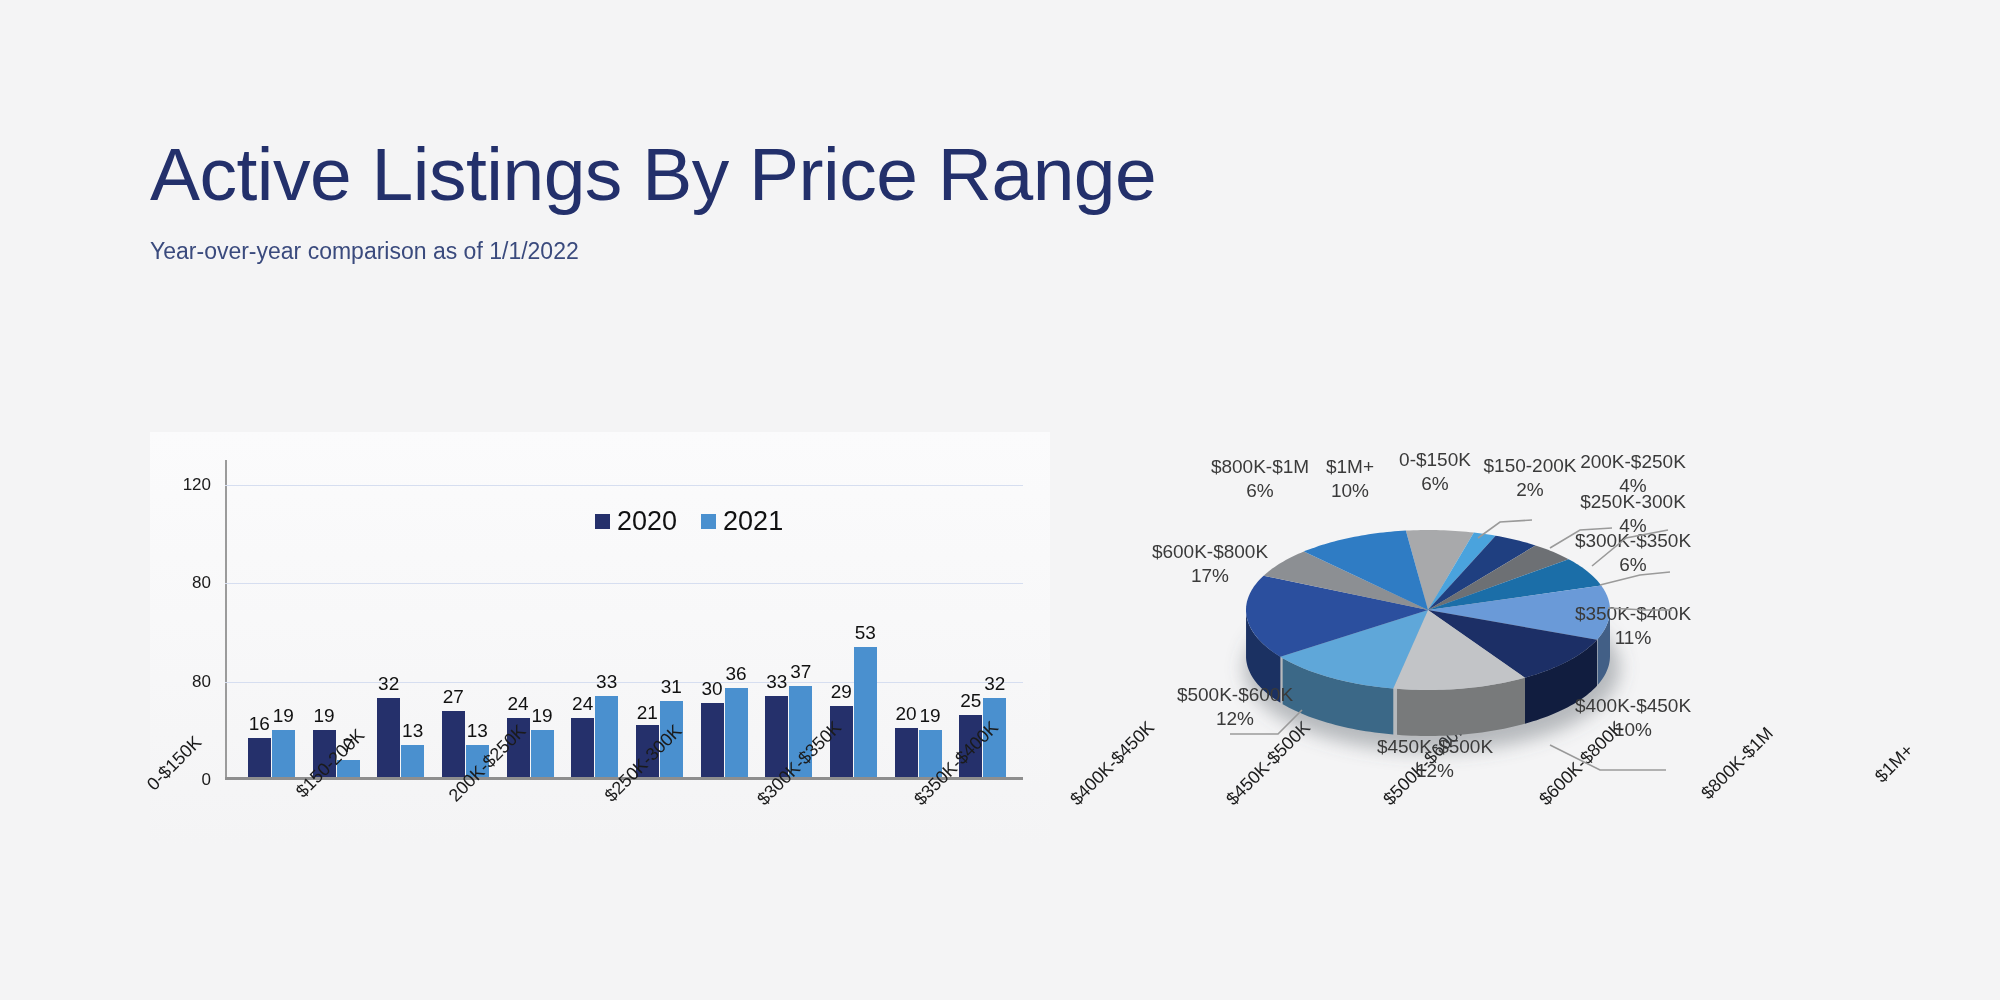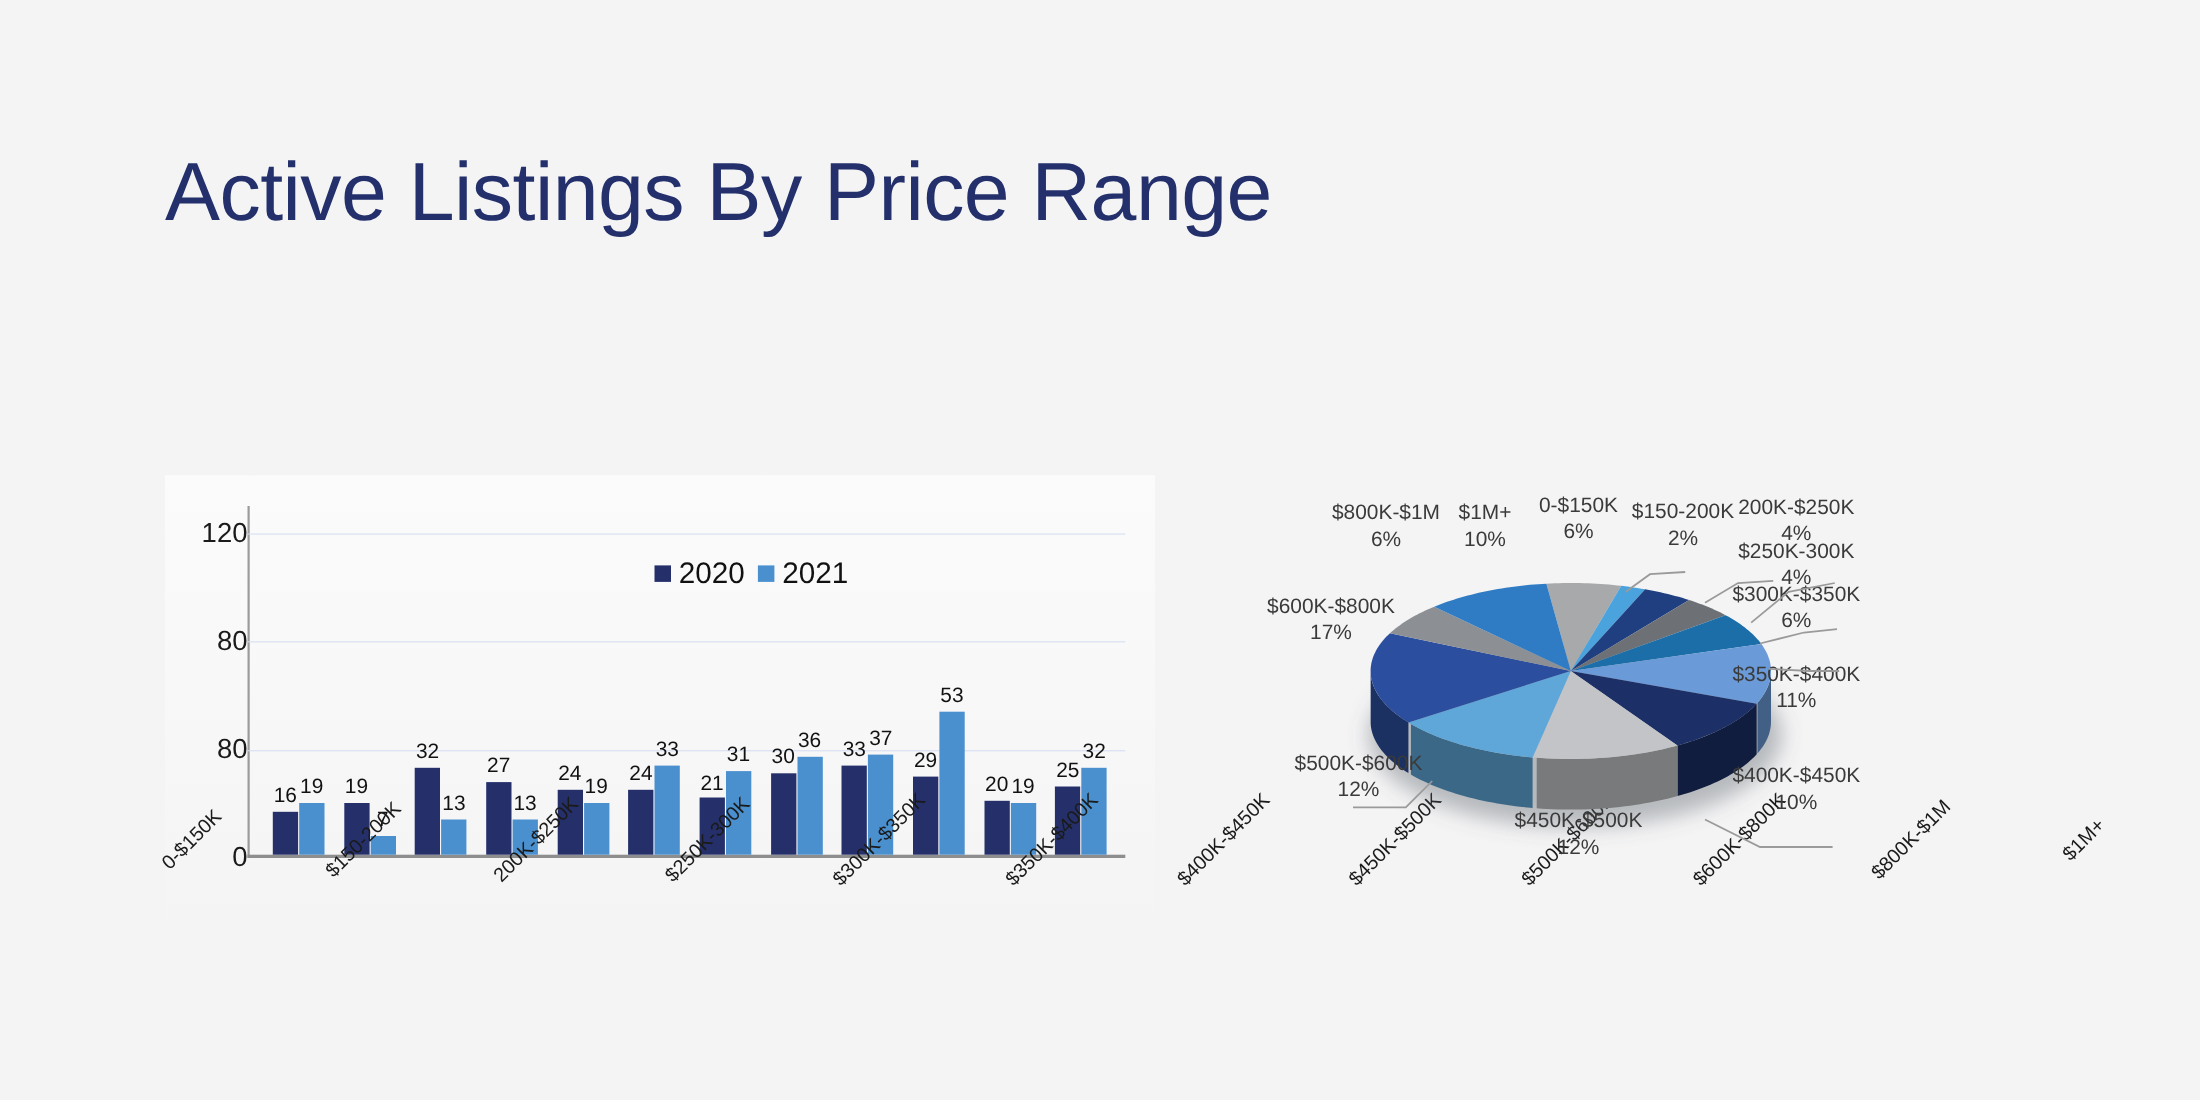--- a/index.html
+++ b/index.html
@@ -53,22 +53,23 @@
     position: absolute;
     left: 75px;
     top: 28px;
     width: 790px;
     height: 320px;
   }
   
   .ytick {
     position: absolute;
     right: 100%;
+    margin-right: 14px;
     transform: translateY(-50%);
-    font-size: 25px;
+    font-size: 17px;
     color: #1a1a1a;
     white-space: nowrap;
   }
   .gridline {
     position: absolute;
     left: 0;
     right: -8px;
     height: 1px;
     background: #d6def0;
   }
@@ -88,21 +89,21 @@
     height: 3px;
     background: #8e8e8e;
   }
 
   
   #bar-legend {
     position: absolute;
     left: 370px;
     top: 46px;
     display: flex;
-    gap: 12px;
+    gap: 24px;
     align-items: center;
     z-index: 6;
   }
   .legend-item {
     display: flex;
     align-items: center;
     gap: 7px;
   }
   .legend-swatch {
     width: 15px;
@@ -201,20 +202,21 @@
     text-align: center;
     white-space: nowrap;
   }
   .pie-label .pl-pct { display: block; }
 </style>
 </head>
 <body>
 
 <div id="header">
   <div id="page-title">Active Listings By Price Range</div>
+  <div id="page-subtitle">Year-over-year comparison as of 1/1/2022</div>
 </div>
 
 <div id="bar-panel">
   <div id="bar-plot">
     <div id="y-axis-line"></div>
     <div id="x-axis-line"></div>
     <div id="gridlines">
         <div class="ytick" style="top: 320px;">0</div>
         <div class="gridline" style="top: 221.538px;"></div>
         <div class="ytick" style="top: 221.538px;">80</div>

